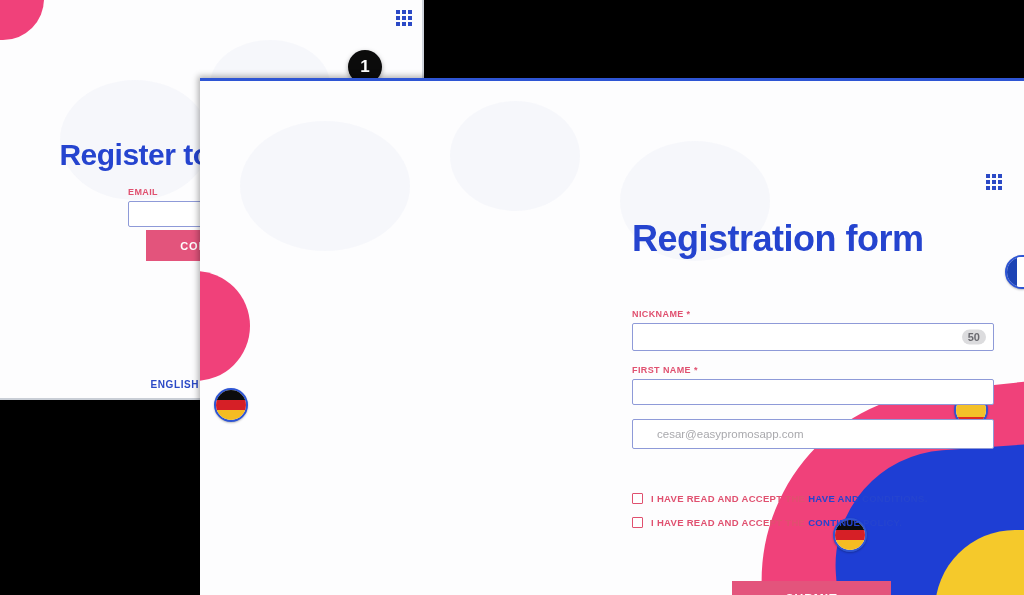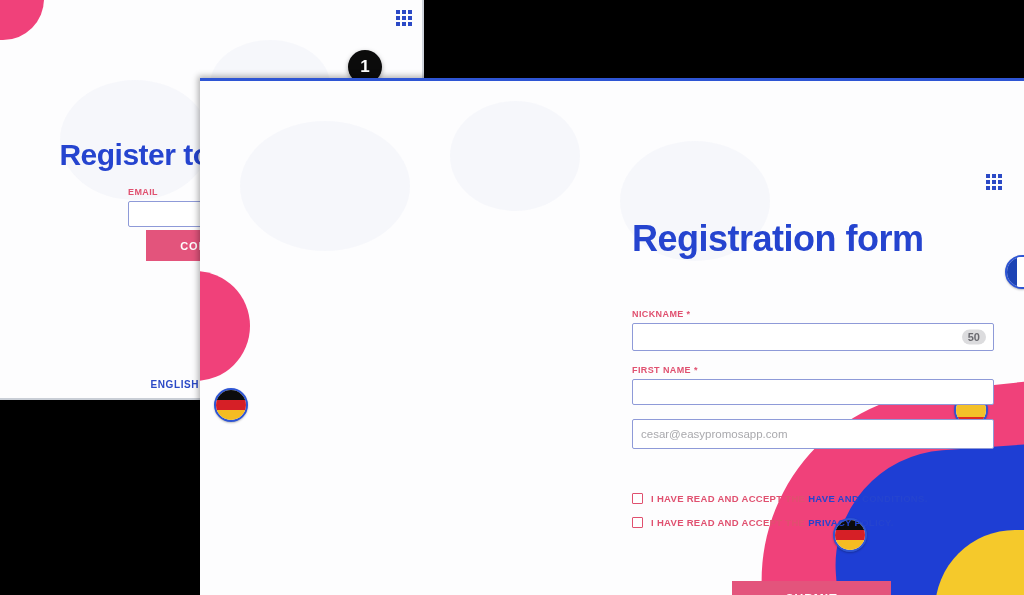--- a/index.html
+++ b/index.html
@@ -52,21 +52,21 @@
   #win2 .promo-title { position:absolute; left:432px; top:140px; width:360px; font-size:36px; text-align:left; }
 
   .fld-label {
     color:#e0506f; font-size:9px; font-weight:700;
     letter-spacing:.4px; text-transform:uppercase;
     display:block; margin-bottom:4px;
   }
   .fld-label .req { color:#e0506f; }
   .txt-input {
     width:100%; height:26px; border:1px solid #8e9ad8; background:#fff;
-    border-radius:2px; padding:0 8px; font-size:11px; color:#333;
+    border-radius:2px; padding:0 24px; font-size:11px; color:#333;
     font-family:"Liberation Sans", sans-serif; outline:none;
   }
   .txt-input::placeholder { color:#a9a9ad; }
 
   #win1 .f-email { position:absolute; left:128px; top:187px; width:168px; }
   #win1 .btn-continue {
     position:absolute; left:146px; top:230px; width:133px; height:31px;
     background:#e3547c; color:#fff; border:none; cursor:pointer;
     font-size:11px; font-weight:700; letter-spacing:.9px;
     font-family:"Liberation Sans", sans-serif;
@@ -304,21 +304,21 @@
 
       </div>
 
       <div class="checks">
         <label class="chk-row">
           <span class="chk-box"></span>
           <span class="chk-text"><span>I HAVE READ AND ACCEPT THE </span><span class="lnk">HAVE AND CONDITIONS</span><span class="dot">.</span></span>
         </label>
         <label class="chk-row">
           <span class="chk-box"></span>
-          <span class="chk-text"><span>I HAVE READ AND ACCEPT THE </span><span class="lnk">PRIVACY POLICY</span><span class="dot">.</span></span>
+          <span class="chk-text"><span>I HAVE READ AND ACCEPT THE </span><span class="lnk">CONTINUE POLICY</span><span class="dot">.</span></span>
         </label>
       </div>
 
       <button class="btn-submit">SUBMIT</button>
 
     </div>
   </div>
 
 </div>
 

